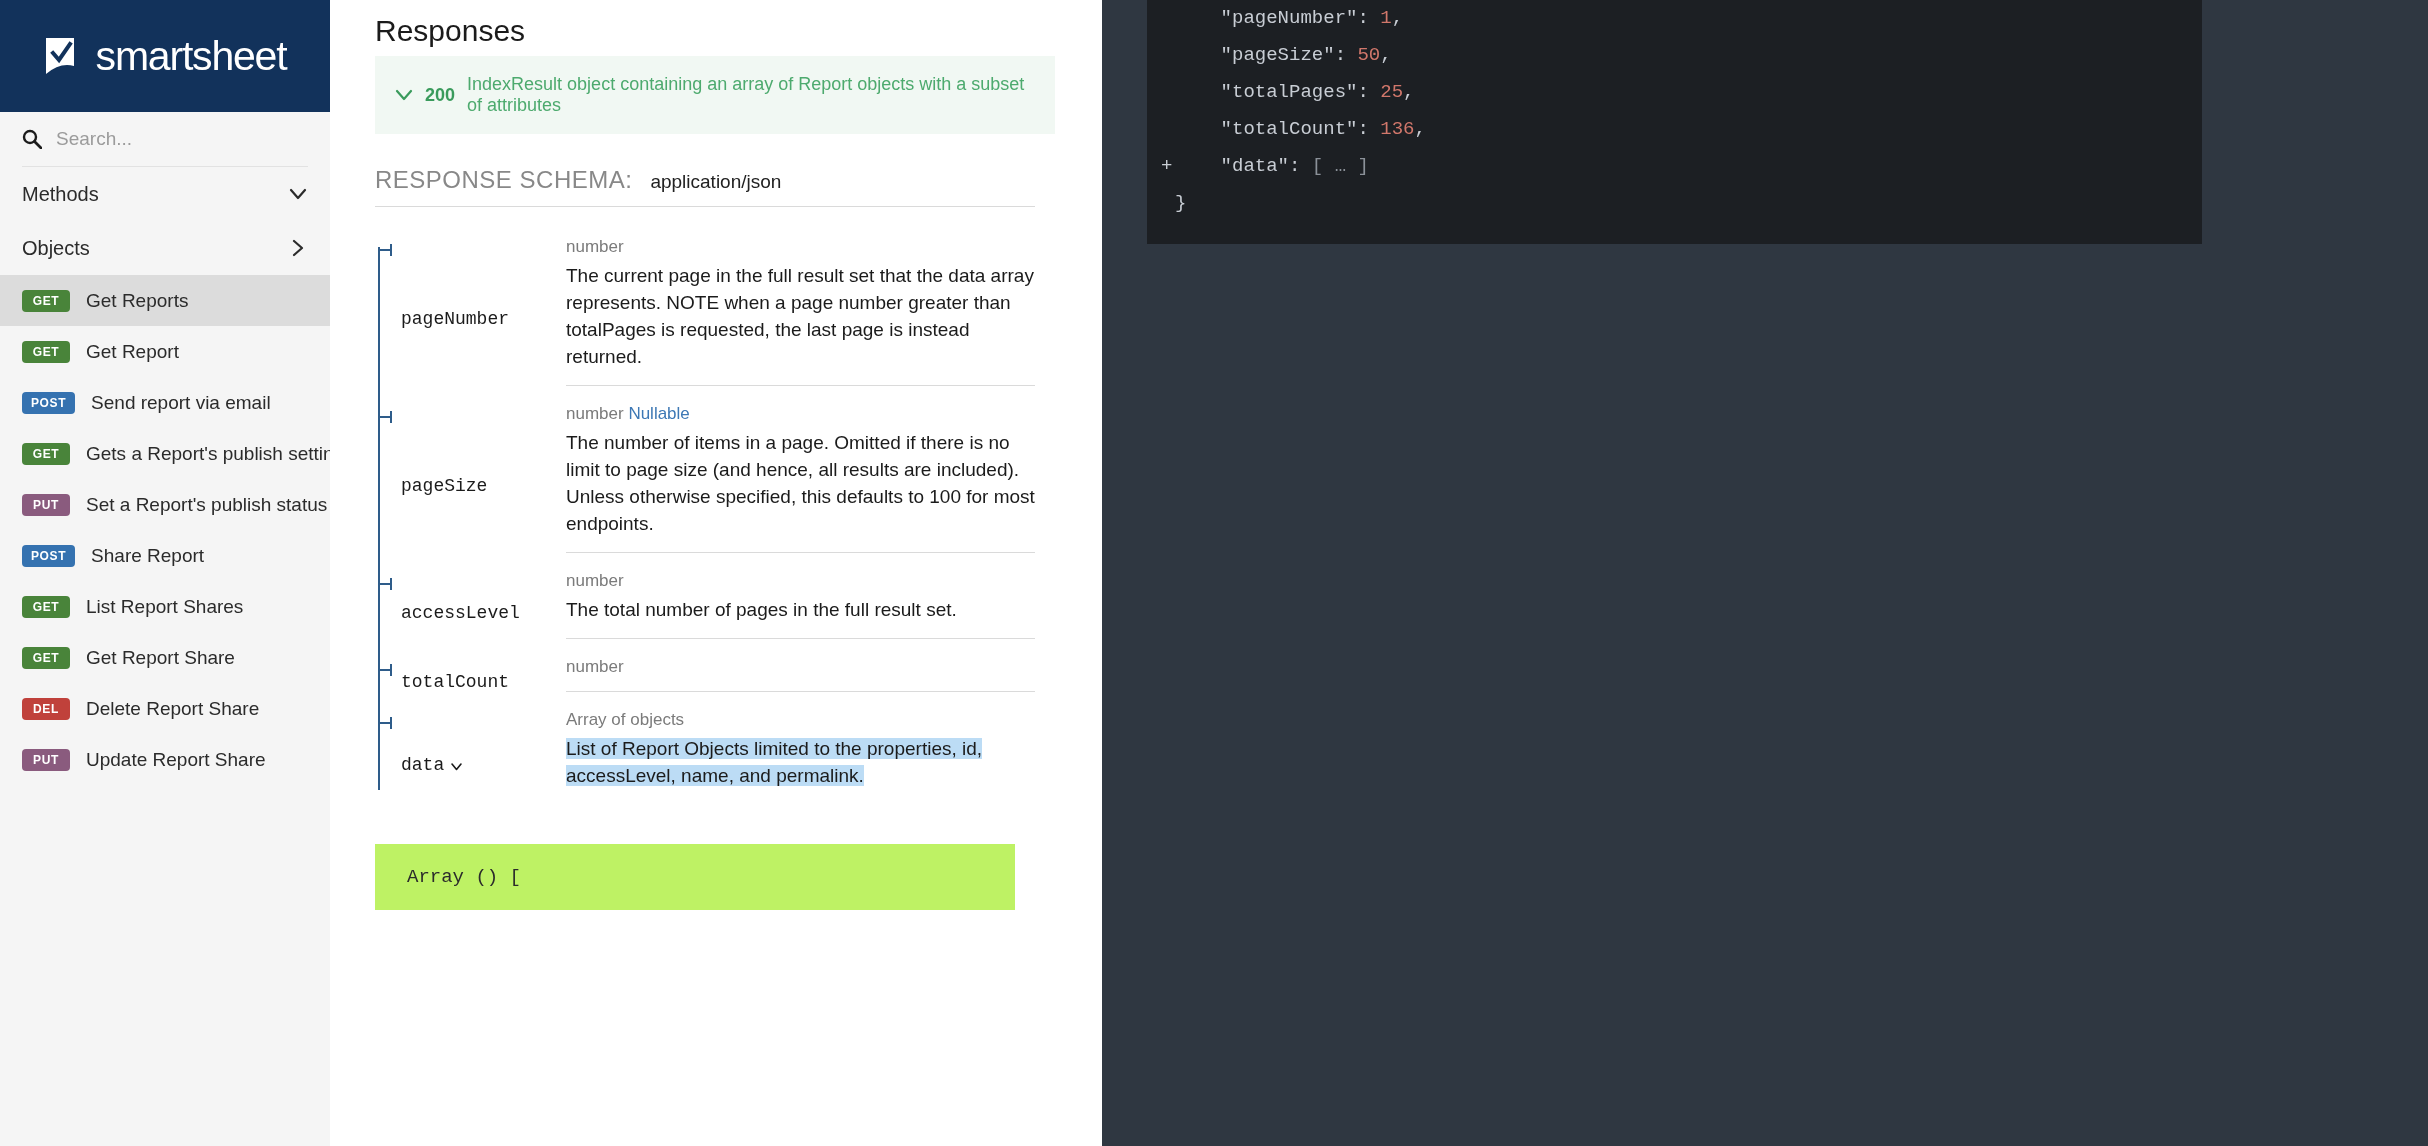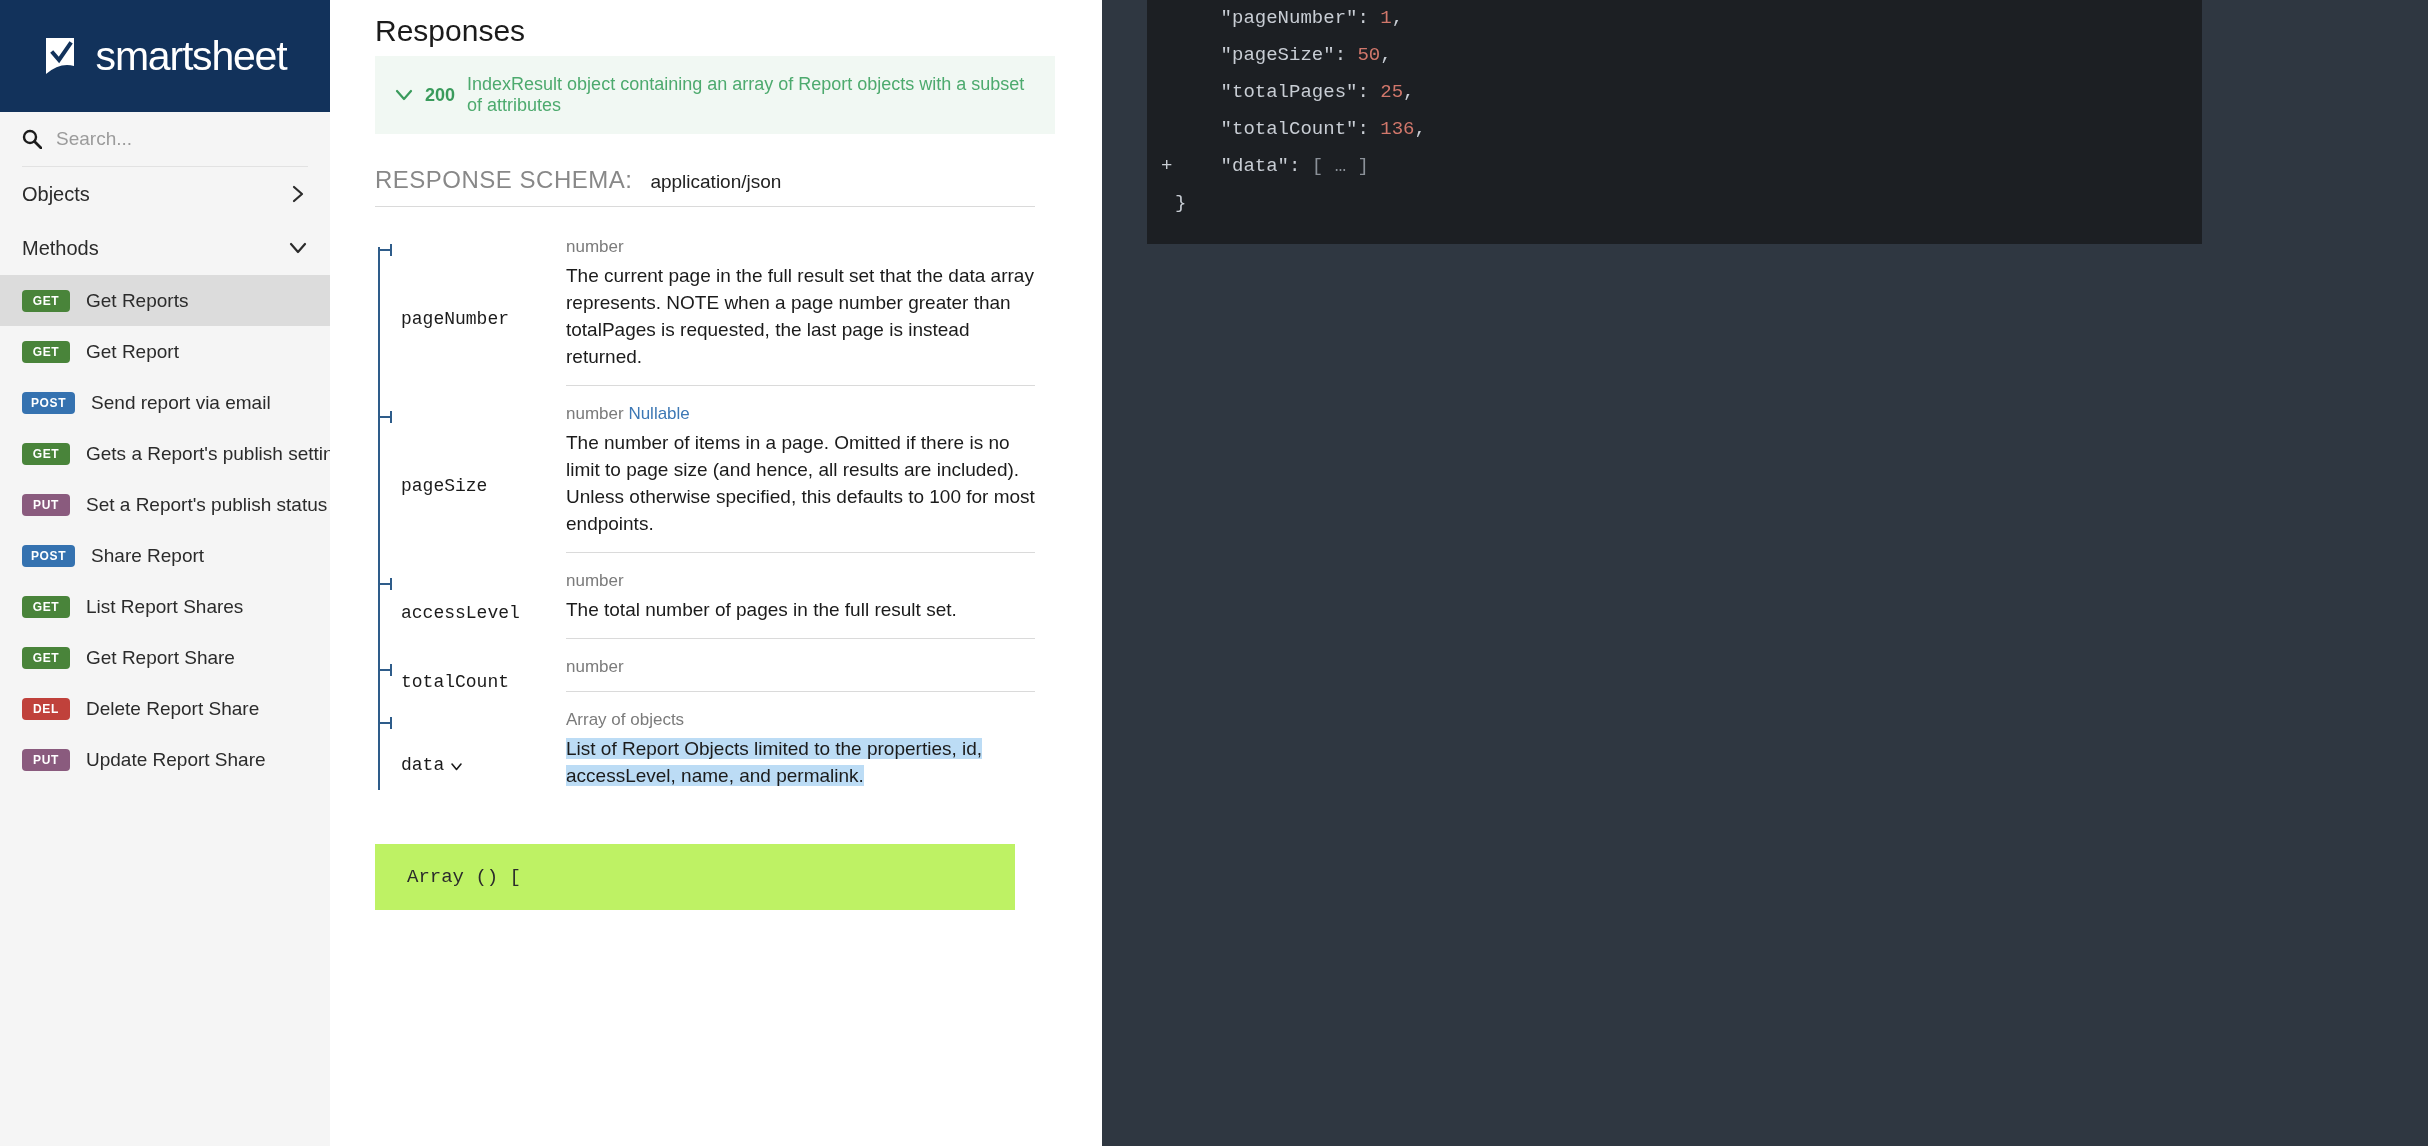--- a/index.html
+++ b/index.html
@@ -227,33 +227,33 @@
       <span class="search-icon">
         <svg width="20" height="20" viewBox="0 0 20 20">
           <circle cx="8" cy="8" r="6" stroke="#1b1b1b" stroke-width="2.4" fill="none"></circle>
           <line x1="12.5" y1="12.5" x2="19" y2="19" stroke="#1b1b1b" stroke-width="2.8" stroke-linecap="round"></line>
         </svg>
       </span>
       <span class="search-placeholder">Search...</span>
     </div>
 
     <div class="nav-group">
+      <span>Methods</span>
+      <span class="chev">
+        <svg width="20" height="20" viewBox="0 0 20 20">
+          <path d="M3 6 L10 14 L17 6" stroke="#2b2b2b" stroke-width="2.2" fill="none" stroke-linecap="round" stroke-linejoin="round"></path>
+        </svg>
+      </span>
+    </div>
+
+    <div class="nav-group">
       <span>Objects</span>
       <span class="chev">
         <svg width="20" height="20" viewBox="0 0 20 20">
           <path d="M6 3 L14 10 L6 17" stroke="#2b2b2b" stroke-width="2.2" fill="none" stroke-linecap="round" stroke-linejoin="round"></path>
-        </svg>
-      </span>
-    </div>
-
-    <div class="nav-group">
-      <span>Methods</span>
-      <span class="chev">
-        <svg width="20" height="20" viewBox="0 0 20 20">
-          <path d="M3 6 L10 14 L17 6" stroke="#2b2b2b" stroke-width="2.2" fill="none" stroke-linecap="round" stroke-linejoin="round"></path>
         </svg>
       </span>
     </div>
 
     <div id="method-list">
         <div class="method-item active">
           <span class="verb verb-GET">GET</span>
           <span class="method-label">Get Reports</span>
         </div>
         <div class="method-item">

